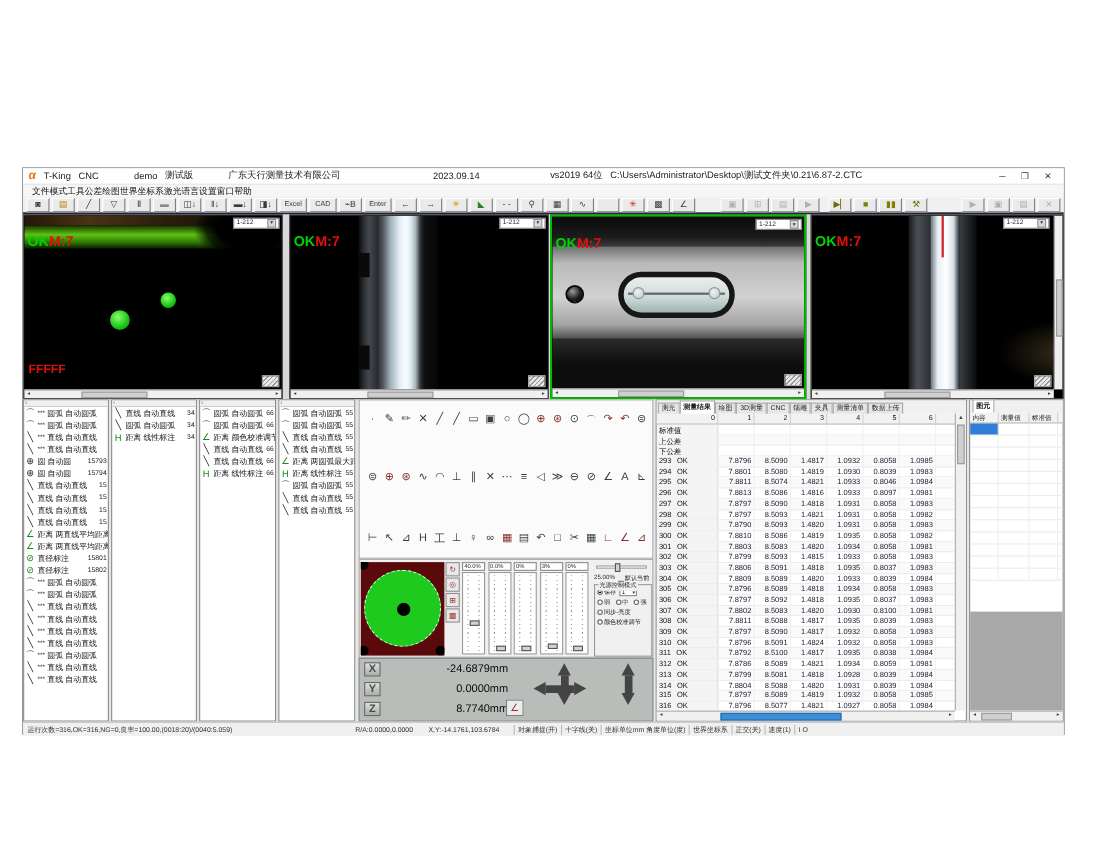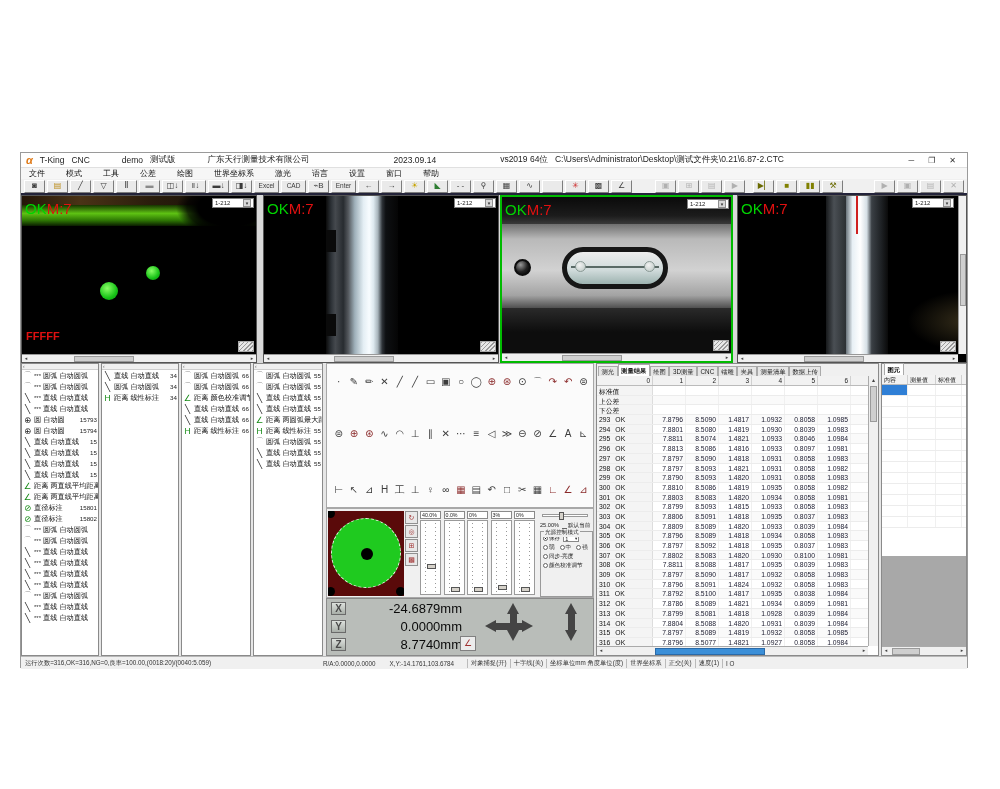--- a/index.html
+++ b/index.html
@@ -6,38 +6,38 @@
 body{background:#fff;font-family:"Liberation Sans","DejaVu Sans",sans-serif}
 .page{position:relative;width:1000px;height:789px;background:#fff;overflow:hidden}
 .window{position:absolute;left:20px;top:152px;width:948px;height:516px;background:#f0f0f0;border:1px solid #9a9a9a}
 
 .titlebar{height:15px;background:#fff;display:flex;align-items:center;gap:7px;padding:0 5px;font-size:8.5px;color:#222;border-bottom:1px solid #e0e0e0}
 .appicon{color:#e07b1a;font-weight:bold;font-style:italic;font-size:11px;line-height:11px}
 .tspace{flex:0 0 18px}
 .wbtns{margin-left:auto;display:flex;gap:14px;font-size:8px;color:#333;padding-right:6px}
 .wbtn{cursor:default}
 
-.menubar{height:11px;display:flex;gap:21px;align-items:center;padding:0 8px;font-size:8px;color:#111;background:#f6f6f6}
+.menubar{height:11px;display:flex;gap:0;align-items:center;padding:0 8px;font-size:8px;color:#111;background:#f6f6f6}
 
 .toolbar{height:16px;display:flex;align-items:center;gap:2px;padding:0 3px;background:#f0f0f0;border-bottom:2px solid #23233a}
 .tb{height:13px;min-width:21px;background:#eaeaea;border:1px solid;border-color:#fff #7d7d7d #7d7d7d #fff;font-size:8px;line-height:10px;display:flex;align-items:center;justify-content:center;color:#3a3a3a;padding:0 1px;white-space:nowrap}
 .tbtext{font-size:6.5px;min-width:25px}
 .tb.dis{color:#b0b0b0}
 .tsp{height:1px}
 
 .cameras{position:absolute;left:0;top:42px;width:946px;height:168px;background:#d9d9d9}
 .pane{position:absolute;top:0;height:168px;background:#000;border:1px solid #555;overflow:hidden}
 .pane.active{border:2px solid #00bb00}
 .view{position:absolute;left:0;top:0;right:0;bottom:8px;background:#000;overflow:hidden}
 .hscroll{position:absolute;left:0;right:0;bottom:0;height:8px;background:#f0f0f0;border-top:1px solid #999;font-size:6px;color:#555}
 .harr{position:absolute;top:0;width:8px;height:7px;text-align:center;line-height:7px;font-size:5px;color:#444}
 .hthumb{position:absolute;top:1px;height:6px;background:#cfcfcf;border:1px solid #9a9a9a}
 .vscroll{position:absolute;right:0;top:0;bottom:8px;width:8px;background:#f0f0f0;border-left:1px solid #999}
 .vthumb{position:absolute;left:1px;width:6px;background:#cfcfcf;border:1px solid #9a9a9a}
-.okwrap{position:absolute;left:3px;top:4px;font-size:15px;font-weight:normal;z-index:5;letter-spacing:0px}
+.okwrap{position:absolute;left:3px;top:16px;font-size:13px;font-weight:bold;z-index:5;letter-spacing:0px}
 .ok{color:#00d400}.m7{color:#e01010}
 .combo{position:absolute;right:2px;top:2px;width:42px;height:10px;background:#fff;border:1px solid #808080;font-size:6px;display:flex;align-items:center;padding:0 2px;color:#222;z-index:6}
 .combo .dd{margin-left:auto;width:8px;height:8px;background:#d9d9d9;border:1px solid #909090;font-size:5px;line-height:7px;text-align:center;color:#333}
 .grip{position:absolute;right:2px;bottom:10px;width:16px;height:11px;background:repeating-linear-gradient(135deg,#9a9a9a 0 1px,#e8e8e8 1px 3px);border:1px solid #aaa;z-index:6}
 .ffff{position:absolute;left:4px;bottom:12px;font-size:11px;font-weight:bold;color:#e01010;z-index:5}
 
 .p1top{position:absolute;left:0;top:0;width:100%;height:9px;background:linear-gradient(90deg,#241608,#4a3316 25%,#2a1d0c 55%,#120c06)}
 .p1band{position:absolute;left:0;top:9px;width:100%;height:21px;background:linear-gradient(180deg,#173300,#5ec213 40%,#2f7a04 72%,#0a1c00)}
 .p1shadow{position:absolute;right:-30px;top:-18px;width:110px;height:60px;border-radius:50%;background:radial-gradient(closest-side,#000 60%,rgba(0,0,0,.75) 80%,rgba(0,0,0,0))}
 .gdot{position:absolute;border-radius:50%;background:radial-gradient(circle at 40% 35%,#8aff66,#17c217 60%,#0a870a)}
@@ -97,21 +97,21 @@
 .gtitle{position:absolute;left:3px;top:-3px;background:#f0f0f0;padding:0 1px}
 .rrow{display:flex;align-items:center;gap:1px;height:9px;white-space:nowrap}
 .rad{width:5px;height:5px;border:1px solid #666;border-radius:50%;background:#fff;flex:none}
 .rad.on{background:radial-gradient(circle,#000 35%,#fff 45%)}
 .scombo{width:16px;height:7px;border:1px solid #888;background:#fff;display:flex;align-items:center;padding:0 1px;margin-left:2px}
 .scombo .dd{margin-left:auto;font-size:4.5px}
 
 .coords{position:absolute;left:305px;top:235px;width:268px;height:58px;background:#b9bdb9;border:1px solid #8a8a8a}
 .axis{position:absolute;left:4px;height:15px;display:flex;align-items:center;gap:4px}
 .axico{width:15px;height:13px;border:1px solid #6a6a6a;background:linear-gradient(#dde1dd,#a8aea8);color:#4a4a4a;font-size:10px;font-weight:bold;display:flex;align-items:center;justify-content:center}
-.aval{font-size:13px;color:#0a0a0a;width:112px;text-align:right}
+.aval{font-size:10px;color:#0a0a0a;width:112px;text-align:right}
 .jog{position:absolute;display:flex;align-items:center}
 .jv{flex-direction:column}
 .aL{width:0;height:0;border-top:6px solid transparent;border-bottom:6px solid transparent;border-right:11px solid #444}
 .aR{width:0;height:0;border-top:6px solid transparent;border-bottom:6px solid transparent;border-left:11px solid #444}
 .aU{width:0;height:0;border-left:6px solid transparent;border-right:6px solid transparent;border-bottom:11px solid #444}
 .aD{width:0;height:0;border-left:6px solid transparent;border-right:6px solid transparent;border-top:11px solid #444}
 .hb{width:26px;height:7px;background:#444}
 .vb{width:7px;height:16px;background:#444}
 .chartbtn{position:absolute;left:133px;top:37px;width:16px;height:15px;background:#ececec;border:1px solid #808080;color:#a03030;font-size:9px;line-height:13px;text-align:center}
 

